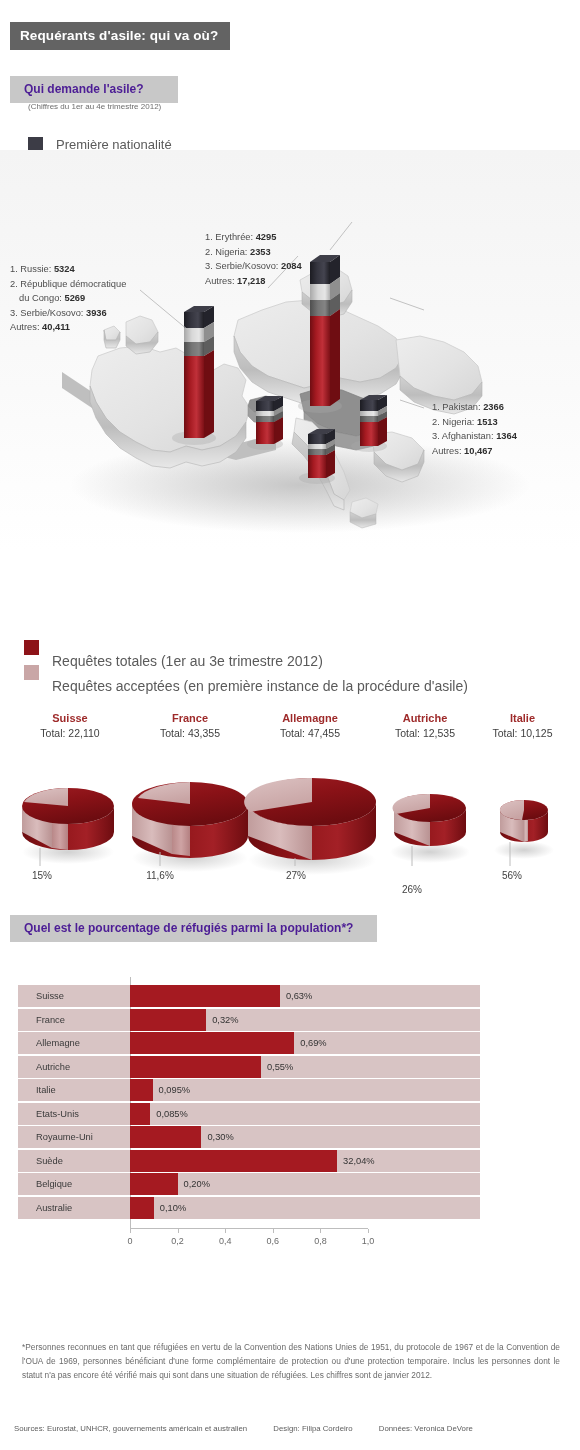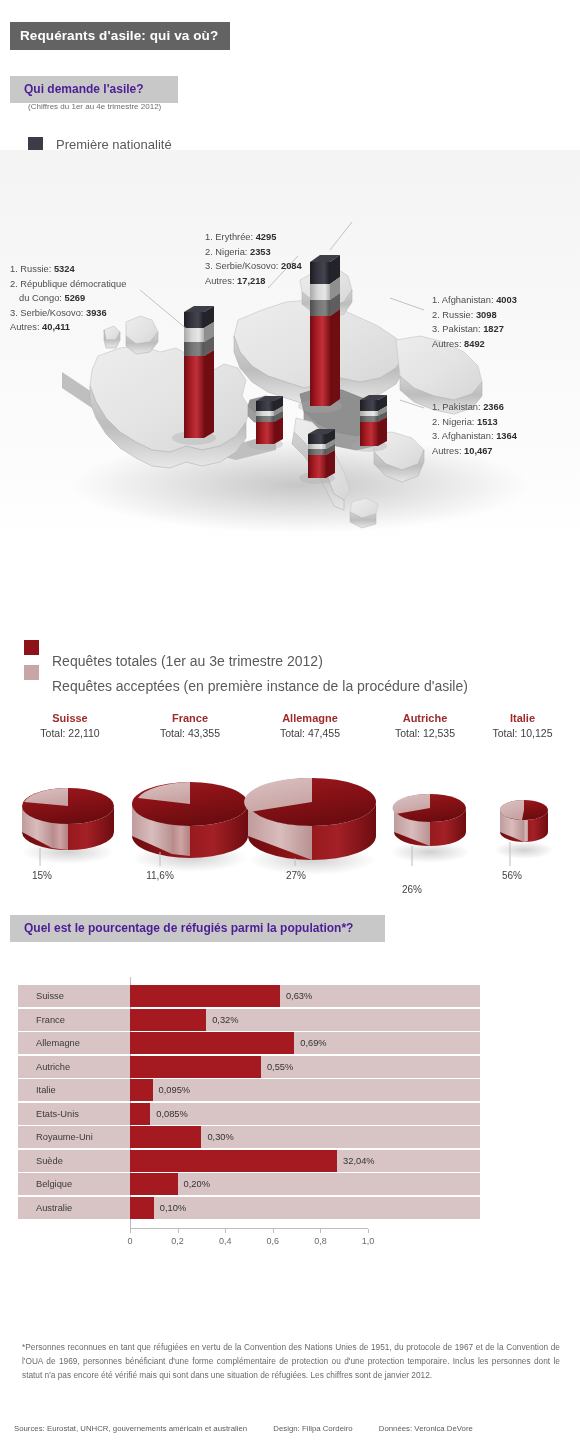--- a/index.html
+++ b/index.html
@@ -26,21 +26,21 @@
   }
   .sec-title {
     position: absolute;
     background: #c8c8c8; color: #4c1d95;
     font-size: 12px; font-weight: bold;
     padding: 6px 34px 7px 14px;
     white-space: nowrap;
   }
   #sec-title-1 { left: 10px; top: 76px; }
   #sec-title-2 { left: 10px; top: 578px; }
-  #sec-title-3 { left: 10px; top: 915px; padding-right: 32px; }
+  #sec-title-3 { left: 10px; top: 915px; padding-right: 24px; }
 
   .subnote {
     position: absolute; left: 28px; top: 102px;
     font-size: 8px; color: #6d6d6d;
   }
 
   
   .legend-map { position: absolute; left: 28px; top: 133px; }
   .legend-map .row { display: flex; align-items: center; height: 23px; }
   .legend-map .sw { width: 15px; height: 15px; margin-right: 13px; flex: none; }
@@ -355,33 +355,20 @@
         <span>Nigeria</span>:
         <b>2353</b></div>
       <div><span>3.</span>
         <span>Serbie/Kosovo</span>:
         <b>2084</b></div>
       <div><span>Autres</span>:
         <b>17,218</b></div>
     </div>
 
 
-    <div class="callout" style="left:432px; top:143px;">
-      <div><span>1.</span>
-        <span>Afghanistan</span>:
-        <b>4003</b></div>
-      <div><span>2.</span>
-        <span>Russie</span>:
-        <b>3098</b></div>
-      <div><span>3.</span>
-        <span>Pakistan</span>:
-        <b>1827</b></div>
-      <div><span>Autres</span>:
-        <b>8492</b></div>
-    </div>
 
     <div class="callout" style="left:432px; top:250px;">
       <div><span>1.</span>
         <span>Pakistan</span>:
         <b>2366</b></div>
       <div><span>2.</span>
         <span>Nigeria</span>:
         <b>1513</b></div>
       <div><span>3.</span>
         <span>Afghanistan</span>:

